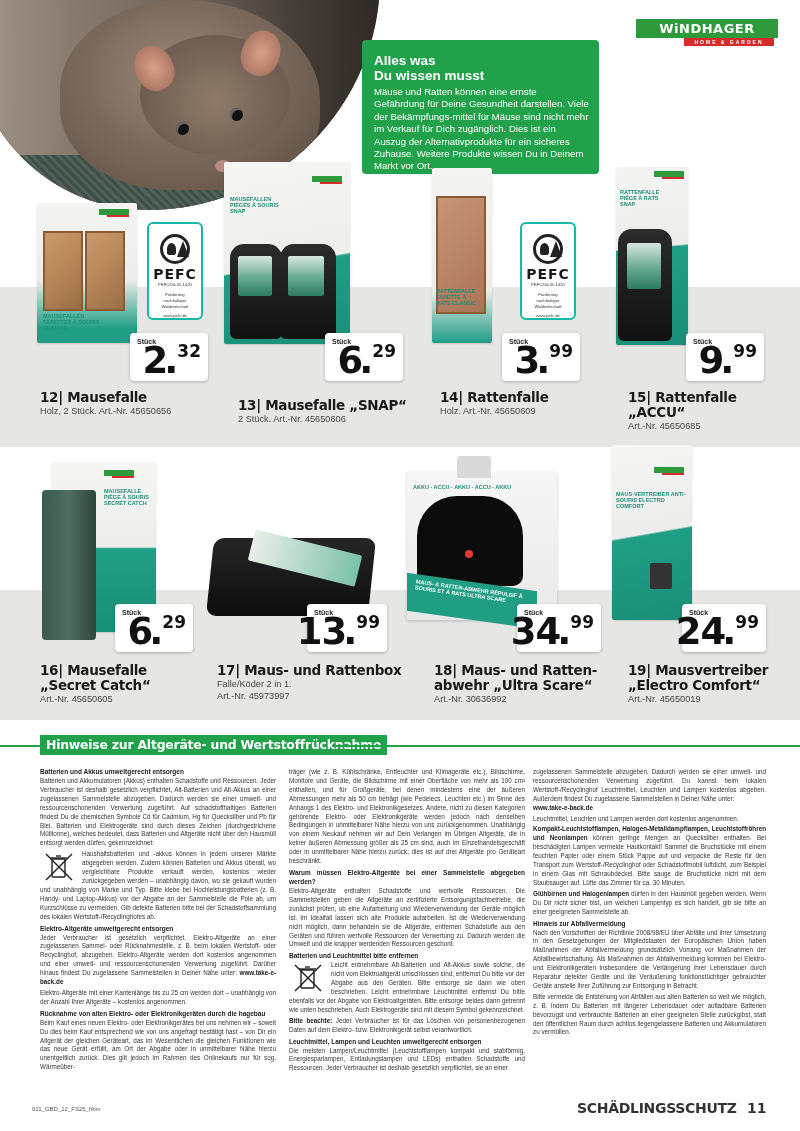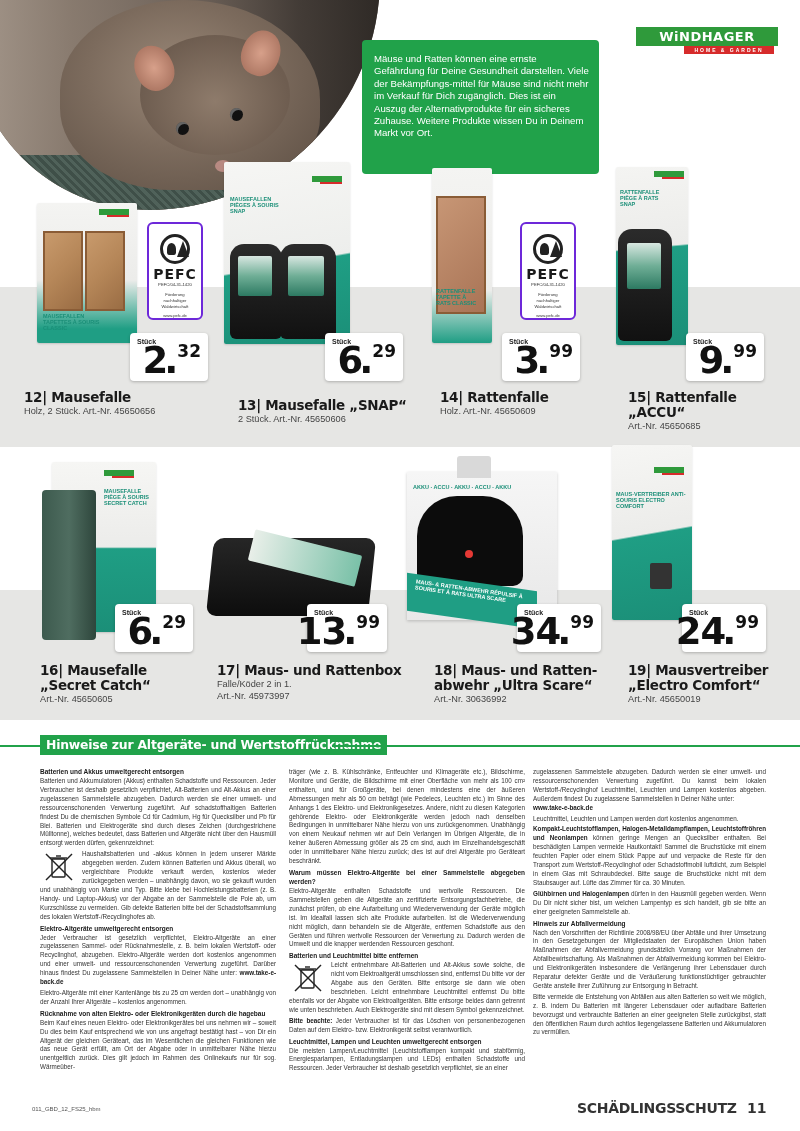--- a/index.html
+++ b/index.html
@@ -28,21 +28,21 @@
   .hero .ear { position: absolute; width: 38px; height: 46px; border-radius: 50% 50% 45% 45%;
     background: radial-gradient(ellipse at 50% 50%, #d7a08a 0%, #b07a66 70%); }
   .hero .ear.l { left: 165px; top: 195px; transform: rotate(-25deg); }
   .hero .ear.r { left: 272px; top: 180px; transform: rotate(20deg); }
   .hero .eye { position: absolute; width: 13px; height: 13px; border-radius: 50%; background: #111; box-shadow: inset 2px 2px 0 rgba(255,255,255,.35); }
   .hero .eye.l { left: 206px; top: 272px; }
   .hero .eye.r { left: 260px; top: 258px; }
   .hero .nose { position: absolute; left: 245px; top: 310px; width: 16px; height: 12px; border-radius: 50%; background: #b88a82; }
 
   
-  .logo { position: absolute; left: 636px; top: 19px; width: 142px; margin-top: 8px; }
+  .logo { position: absolute; left: 636px; top: 19px; width: 142px; }
   .logo .main { height: 19px; background: #2f9a3b; display: flex; align-items: center; justify-content: center;
     font-family: "DejaVu Sans", sans-serif; font-weight: bold; font-size: 13px; letter-spacing: .5px; }
   .logo .main .w { color: #ffffff; }
   .logo .main .h { color: #ffffff; }
   .logo .sub { margin-left: 48px; width: 90px; height: 8px; background: #d62b2b; color: #fff;
     font-size: 5px; letter-spacing: 2px; text-align: center; line-height: 8px; font-weight: bold; }
 
   
   .info-box { position: absolute; left: 362px; top: 40px; width: 237px; height: 134px; background: #21a24a;
     border-radius: 4px; color: #fff; padding: 13px 10px 0 12px; }
@@ -53,21 +53,21 @@
   .pkg { position: absolute; }
   .card-pack { background: linear-gradient(180deg, #f7f7f5 0%, #ecefed 60%, #1f9e84 60%, #1b8f78 100%); border-radius: 2px; box-shadow: 0 1px 2px rgba(0,0,0,.15); }
   .pkg-label { position: absolute; font-size: 5.5px; font-weight: bold; color: #1b8f78; line-height: 6px; }
   .mini-logo { position: absolute; width: 30px; height: 6px; background: #2f9a3b; }
   .mini-logo::after { content: ""; position: absolute; left: 8px; top: 6px; width: 22px; height: 2px; background: #d62b2b; }
 
   .wood { background: linear-gradient(135deg, #c89a6c 0%, #b58658 50%, #9a6d44 100%); }
   .black-trap { background: linear-gradient(180deg, #2b2b2b 0%, #111 100%); border-radius: 14px 14px 6px 6px; }
   .screen { position: absolute; background: linear-gradient(180deg, #d8e7e1 0%, #6fae96 50%, #2d7a62 100%); border-radius: 2px; }
 
-  .pefc { position: absolute; background: #fff; border: 2px solid #6d28d9; border-radius: 6px; text-align: center; }
+  .pefc { position: absolute; background: #fff; border: 2px solid #14b8a6; border-radius: 6px; text-align: center; }
   .pefc .trees { margin: 10px auto 2px; width: 30px; height: 30px; border-radius: 50%; border: 3px solid #222; position: relative; }
   .pefc .trees::before { content: ""; position: absolute; left: 4px; top: 6px; width: 9px; height: 12px; background: #222; border-radius: 50% 50% 20% 20%; }
   .pefc .trees::after { content: ""; position: absolute; left: 14px; top: 4px; border-left: 6px solid transparent; border-right: 6px solid transparent; border-bottom: 16px solid #222; }
   .pefc .pf { font-weight: bold; font-size: 14px; letter-spacing: 1px; font-family: "DejaVu Sans", sans-serif; }
   .pefc .tiny { font-size: 4.2px; line-height: 6px; color: #333; }
 
   
   .price { position: absolute; width: 78px; height: 48px; background: #fff; border-radius: 4px;
     box-shadow: 0 1px 3px rgba(0,0,0,.25); }
   .price .unit { position: absolute; left: 7px; top: 5px; font-size: 7px; font-weight: bold; color: #222; }
@@ -123,20 +123,21 @@
 
 <div class="logo">
   <div class="main">
       <span class="w">WiND</span>
       <span class="h">HAGER</span>
     </div>
   <div class="sub">HOME &amp; GARDEN</div>
 </div>
 
 <div class="info-box">
+  <h2><span>Alles was</span><br><span>Du wissen musst</span></h2>
   <p>Mäuse und Ratten können eine ernste Gefährdung für Deine Gesundheit darstellen. Viele der Bekämpfungs-mittel für Mäuse sind nicht mehr im Verkauf für Dich zugänglich. Dies ist ein Auszug der Alternativprodukte für ein sicheres Zuhause. Weitere Produkte wissen Du in Deinem Markt vor Ort.</p>
 </div>
 
 <div class="pkg card-pack" style="left:37px; top:203px; width:100px; height:140px; background:linear-gradient(180deg,#f4f4f2 0%,#ececea 55%,#1f9e84 90%);">
   <div class="mini-logo" style="left:62px; top:6px;"></div>
   <div class="wood" style="position:absolute; left:6px; top:28px; width:40px; height:80px; border:2px solid #8a5c36;"></div>
   <div class="wood" style="position:absolute; left:48px; top:28px; width:40px; height:80px; border:2px solid #8a5c36;"></div>
   <div class="pkg-label" style="left:6px; top:110px; width:60px;">MAUSEFALLEN TAPETTES À SOURIS CLASSIC</div>
 </div>
 <div class="pefc" style="left:147px; top:222px; width:56px; height:98px;">
@@ -208,21 +209,21 @@
 </div>
 <div class="price" style="left:686px; top:333px;">
   <span class="unit">Stück</span>
   <div class="val">
       <span class="euro">9</span>
       <span class="dot">.</span>
       <span class="cent">99</span>
     </div>
 </div>
 
-<div class="caption" style="left:24px; top:390px;">
+<div class="caption" style="left:40px; top:390px;">
   <div class="title"><span>12|</span> <span>Mausefalle</span></div>
   <div class="meta">Holz, 2 Stück. Art.-Nr. 45650656</div>
 </div>
 <div class="caption" style="left:238px; top:390px;margin-top:8px;">
   <div class="title"><span>13|</span> <span>Mausefalle „SNAP“</span></div>
   <div class="meta">2 Stück. Art.-Nr. 45650606</div>
 </div>
 <div class="caption" style="left:440px; top:390px;">
   <div class="title"><span>14|</span> <span>Rattenfalle</span></div>
   <div class="meta">Holz. Art.-Nr. 45650609</div>

